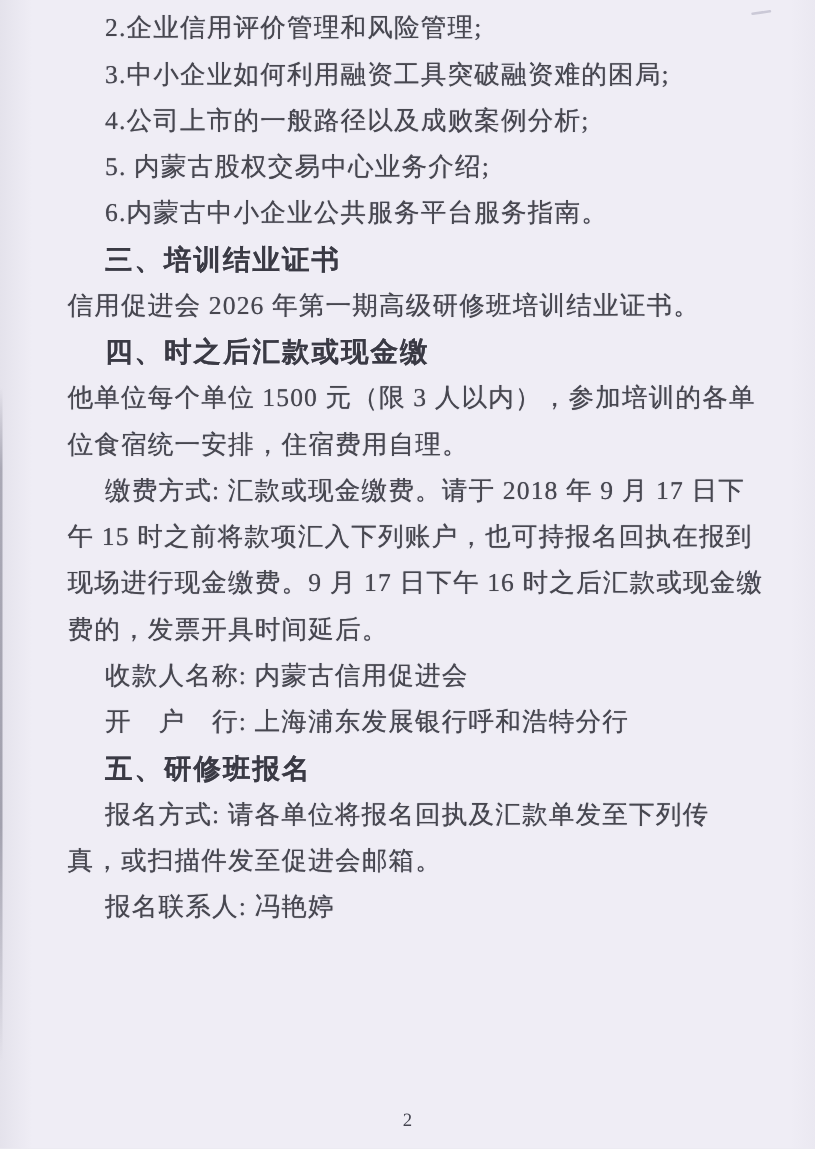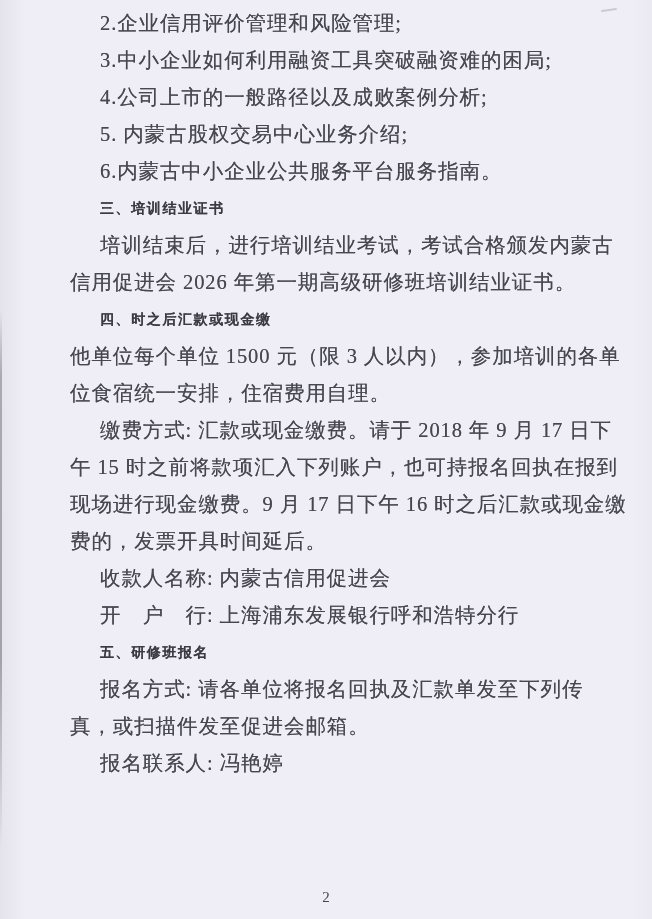--- a/index.html
+++ b/index.html
@@ -42,38 +42,38 @@
     top: 9px;
     width: 16px;
     height: 2px;
     background: rgba(120,120,145,0.30);
     transform: rotate(-8deg);
     border-radius: 2px;
   }
   .content {
     position: absolute;
     top: 8px;
-    left: 70px;
+    left: 54px;
     width: 540px;
   }
   .line {
     height: 37px;
     line-height: 30px;
     font-size: 20.5px;
     letter-spacing: 0.9px;
     white-space: nowrap;
     text-shadow: 0 0 0.6px rgba(72,72,92,0.75);
   }
   .indent {
     padding-left: 30px;
   }
   .heading {
     font-family: "Liberation Sans", "DejaVu Sans", sans-serif;
     font-weight: bold;
-    font-size: 14px;
+    font-size: 22px;
     letter-spacing: 1.6px;
     color: #3a3a44;
     padding-left: 30px;
     text-shadow: 0 0 0.5px rgba(58,58,76,0.7);
   }
   .page-number {
     position: absolute;
     top: 889px;
     left: 0;
     width: 652px;
@@ -92,21 +92,20 @@
   <div class="scan-edge"></div>
   <div class="scan-mark"></div>
 
   <div class="content">
     <div class="line indent">2.企业信用评价管理和风险管理;</div>
     <div class="line indent">3.中小企业如何利用融资工具突破融资难的困局;</div>
     <div class="line indent">4.公司上市的一般路径以及成败案例分析;</div>
     <div class="line indent">5. 内蒙古股权交易中心业务介绍;</div>
     <div class="line indent">6.内蒙古中小企业公共服务平台服务指南。</div>
     <div class="line heading">三、培训结业证书</div>
-    <div class="line indent">培训结束后，进行培训结业考试，考试合格颁发内蒙古</div>
     <div class="line">信用促进会 2026 年第一期高级研修班培训结业证书。</div>
     <div class="line heading">四、时之后汇款或现金缴</div>
     <div class="line">他单位每个单位 1500 元（限 3 人以内），参加培训的各单</div>
     <div class="line">位食宿统一安排，住宿费用自理。</div>
     <div class="line indent">缴费方式: 汇款或现金缴费。请于 2018 年 9 月 17 日下</div>
     <div class="line">午 15 时之前将款项汇入下列账户，也可持报名回执在报到</div>
     <div class="line">现场进行现金缴费。9 月 17 日下午 16 时之后汇款或现金缴</div>
     <div class="line">费的，发票开具时间延后。</div>
     <div class="line indent">收款人名称: 内蒙古信用促进会</div>
     <div class="line indent">开　户　行: 上海浦东发展银行呼和浩特分行</div>

